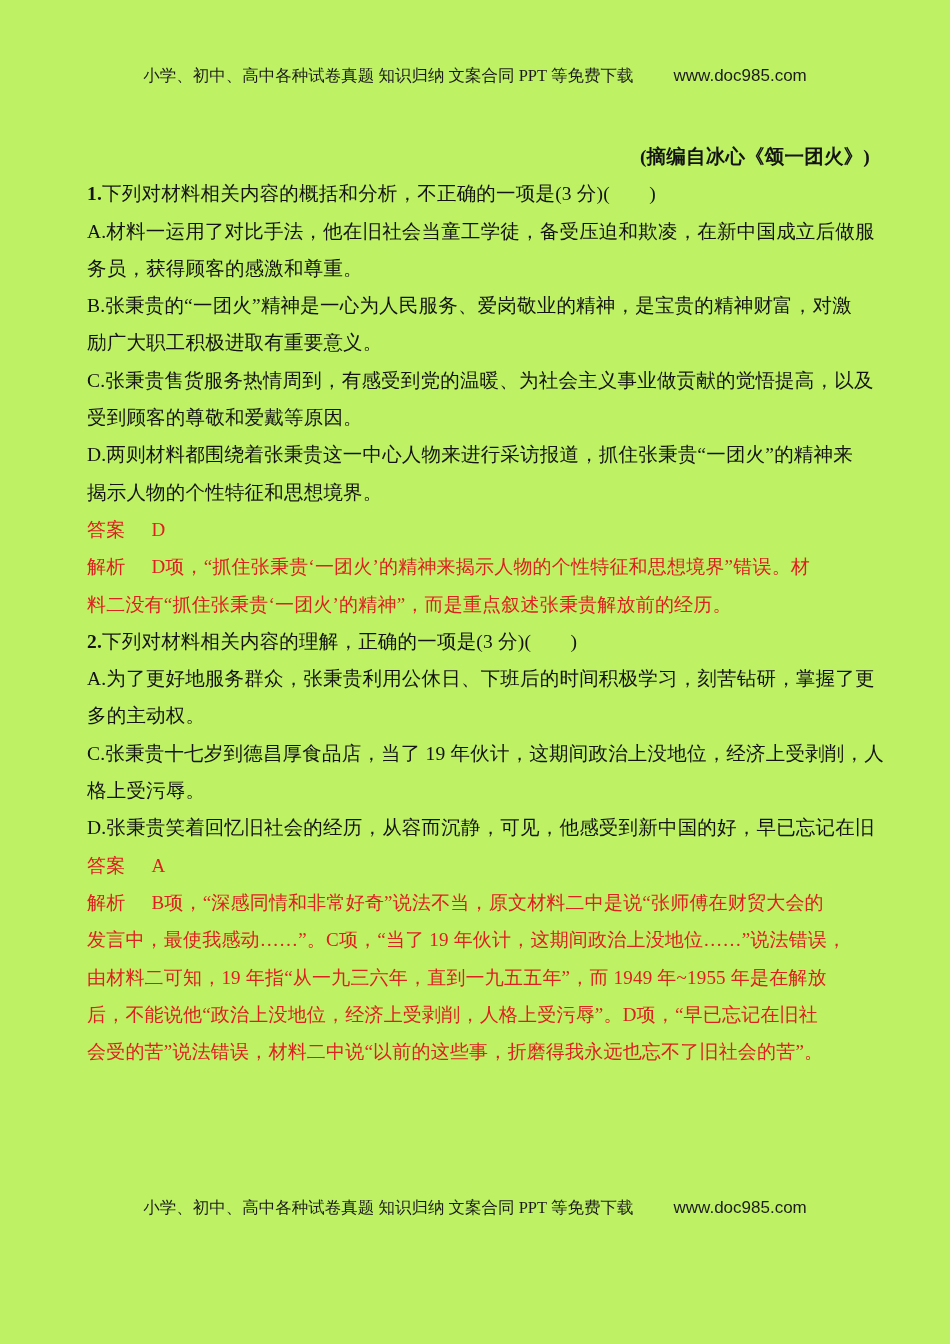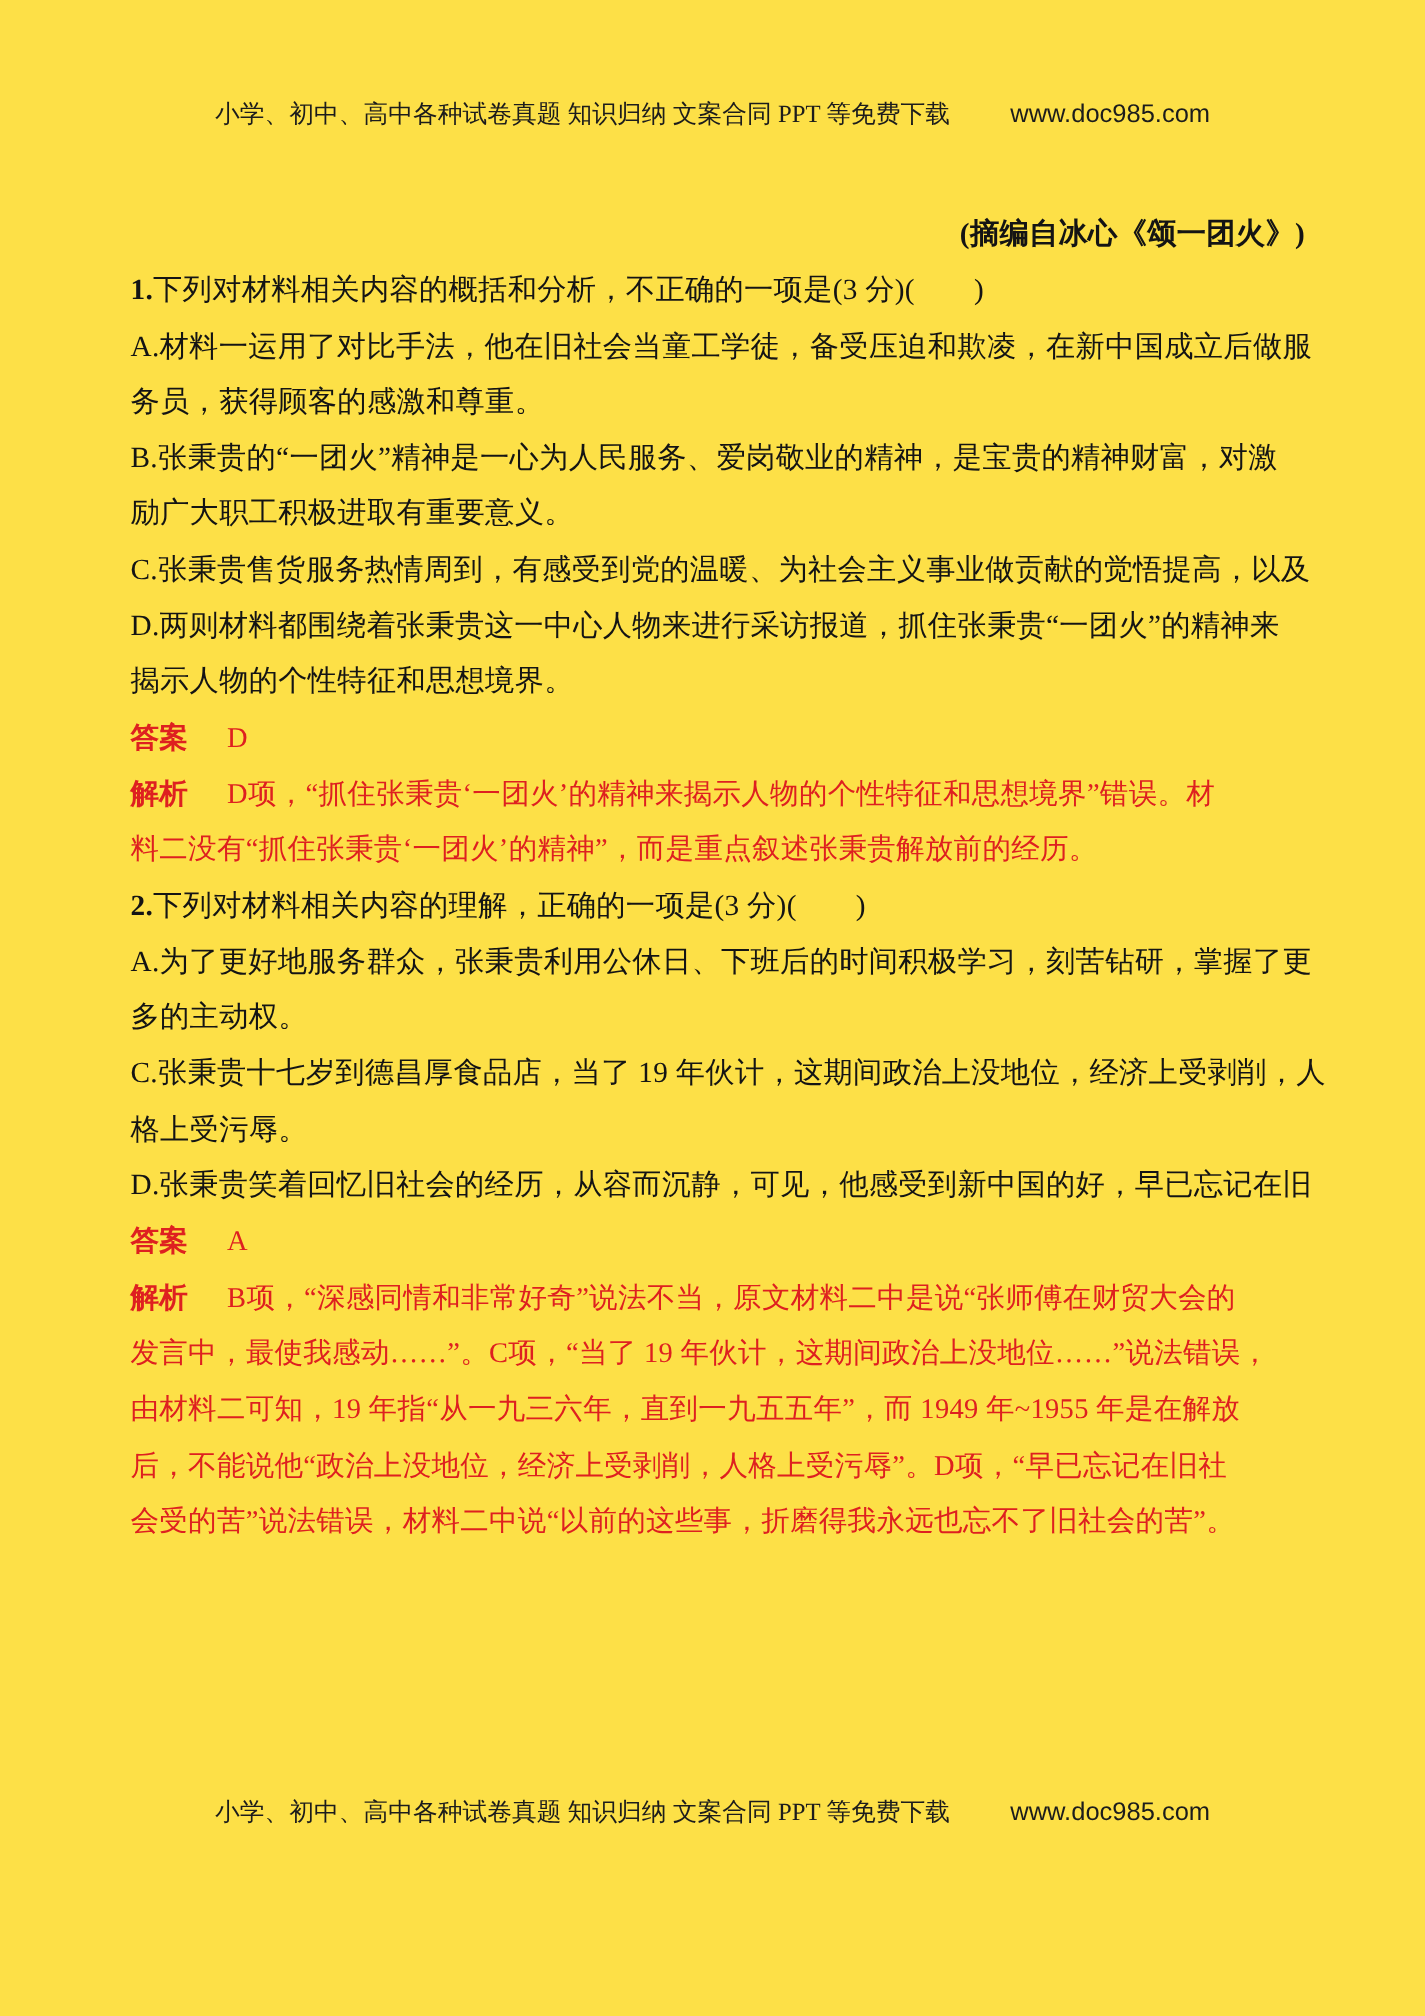--- a/index.html
+++ b/index.html
@@ -1,20 +1,20 @@
 <!DOCTYPE html>
 <html style="--red: #de2020;"><head>
 <meta charset="utf-8">
 <style>
   html,body { margin:0; padding:0; background:#888; }
   .page {
     position:relative;
     width:950px; height:1344px;
     margin:0 auto;
-    background:#fde047;
+    background:#bef264;
     font-family:"Liberation Serif","DejaVu Serif",serif;
     color:#141414;
     overflow:hidden;
   }
   .hf {
     position:absolute; left:0; width:100%;
     text-align:center; white-space:nowrap;
     font-size:16.5px; line-height:32px; color:#1c1c1c;
   }
   .hf .site {
@@ -29,21 +29,21 @@
   .line {
     height:37.3px; line-height:37.3px;
     font-size:19.5px; white-space:nowrap;
     letter-spacing:0.2px;
   }
   .line.right { text-align:right;font-weight:bold; }
   .line.red { color:var(--red,#de2020); font-size:19px; }
   .qnum { font-weight:bold; }
   .label {
     font-family:"Liberation Sans","DejaVu Sans",sans-serif;
-    font-weight:bold; margin-right:26px;
+    font-weight:normal; margin-right:26px;
   }
 </style>
 </head>
 <body>
 
 <div class="page">
 
   <div class="hf header">
     <span>小学、初中、高中各种试卷真题 知识归纳 文案合同 PPT 等免费下载</span>
     <span class="site">www.doc985.com</span>
@@ -51,20 +51,21 @@
 
   <div class="content">
     <div class="line right">(摘编自冰心《颂一团火》)</div>
     <div id="lines">
         <div class="line"><span class="qnum">1.</span><span>下列对材料相关内容的概括和分析，不正确的一项是(3 分)(　　)</span></div>
         <div class="line"><span>A.材料一运用了对比手法，他在旧社会当童工学徒，备受压迫和欺凌，在新中国成立后做服</span></div>
         <div class="line"><span>务员，获得顾客的感激和尊重。</span></div>
         <div class="line"><span>B.张秉贵的“一团火”精神是一心为人民服务、爱岗敬业的精神，是宝贵的精神财富，对激</span></div>
         <div class="line"><span>励广大职工积极进取有重要意义。</span></div>
         <div class="line"><span>C.张秉贵售货服务热情周到，有感受到党的温暖、为社会主义事业做贡献的觉悟提高，以及</span></div>
+        <div class="line"><span>受到顾客的尊敬和爱戴等原因。</span></div>
         <div class="line"><span>D.两则材料都围绕着张秉贵这一中心人物来进行采访报道，抓住张秉贵“一团火”的精神来</span></div>
         <div class="line"><span>揭示人物的个性特征和思想境界。</span></div>
         <div class="line red"><span class="label">答案</span><span>D</span></div>
         <div class="line red"><span class="label">解析</span><span>D项，“抓住张秉贵‘一团火’的精神来揭示人物的个性特征和思想境界”错误。材</span></div>
         <div class="line red"><span>料二没有“抓住张秉贵‘一团火’的精神”，而是重点叙述张秉贵解放前的经历。</span></div>
         <div class="line"><span class="qnum">2.</span><span>下列对材料相关内容的理解，正确的一项是(3 分)(　　)</span></div>
         <div class="line"><span>A.为了更好地服务群众，张秉贵利用公休日、下班后的时间积极学习，刻苦钻研，掌握了更</span></div>
         <div class="line"><span>多的主动权。</span></div>
         <div class="line"><span>C.张秉贵十七岁到德昌厚食品店，当了 19 年伙计，这期间政治上没地位，经济上受剥削，人</span></div>
         <div class="line"><span>格上受污辱。</span></div>

